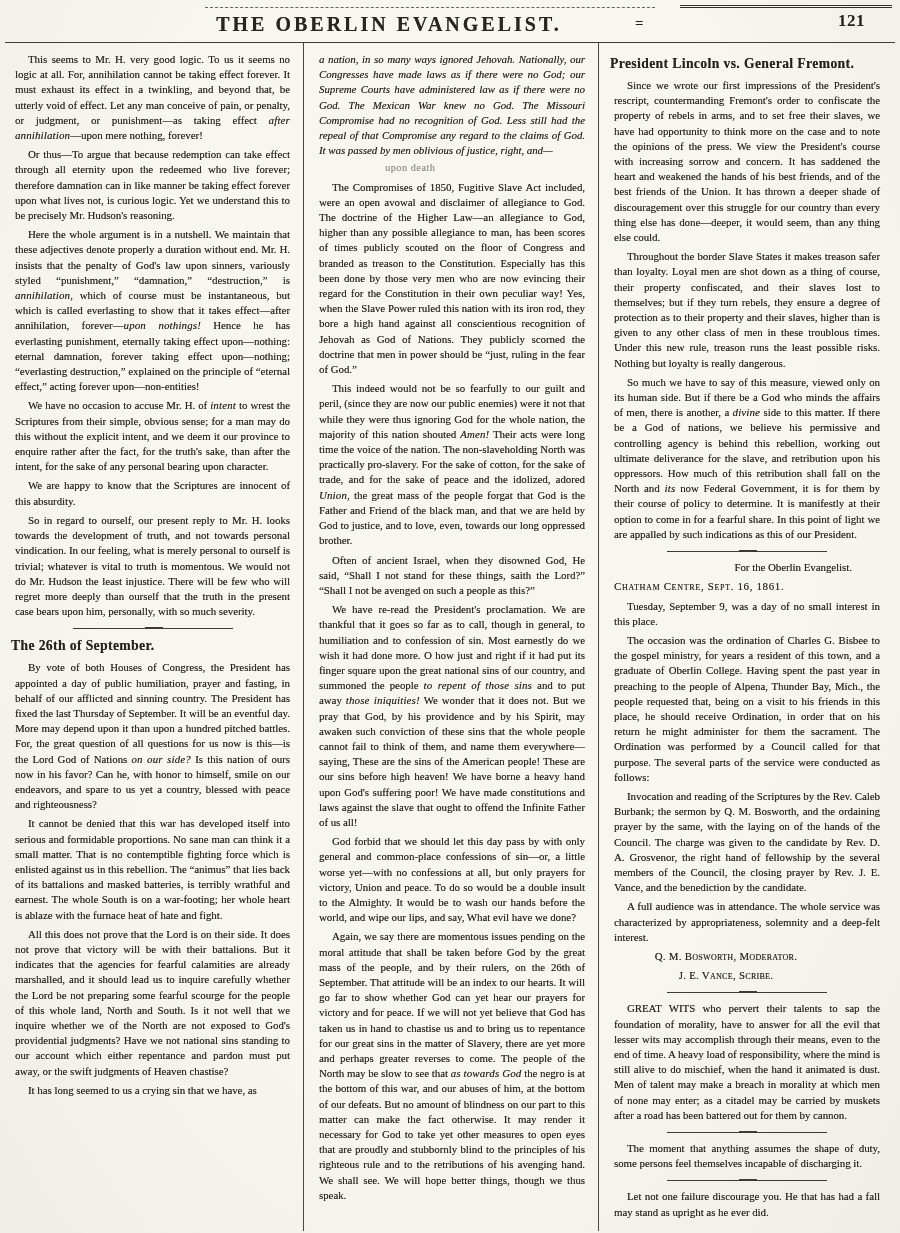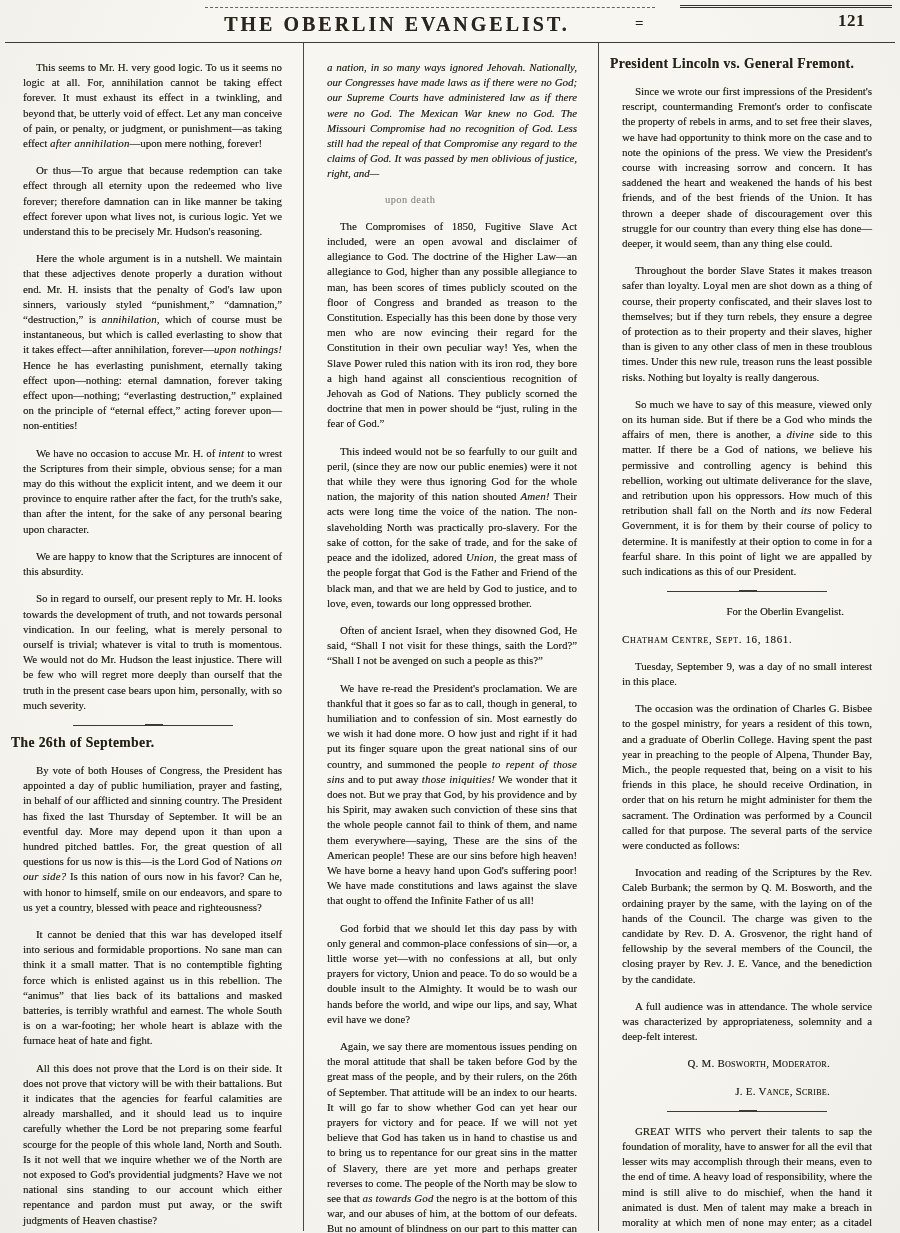--- a/index.html
+++ b/index.html
@@ -9,45 +9,45 @@
     font-family:"Liberation Serif","DejaVu Serif",serif;
     color:#262219; overflow:hidden; box-sizing:border-box;
   }
   .top-rule-a { position:absolute; top:7px; left:205px; width:450px;
     border-top:1px dashed #44403a; opacity:.8; }
   .top-rule-b { position:absolute; top:5px; left:680px; width:212px;
     border-top:3px double #34312b; }
   .masthead { position:relative; height:42px; margin:0 5px;
     border-bottom:1.4px solid #403c35; }
   .masthead-title {
-    position:absolute; left:12px; width:760px; text-align:center; top:13px;
+    position:absolute; left:4px; width:760px; text-align:center; top:13px;
     font-weight:bold; font-size:20px; letter-spacing:3px; color:#2a261f;
     text-shadow:0 0 .5px rgba(30,26,20,.6);
   }
   .masthead-dash { position:absolute; left:630px; top:15px; font-weight:bold;
     font-size:15px; letter-spacing:-1px; }
   .masthead-page { position:absolute; right:30px; top:11px;
     font-size:17px; font-weight:bold; letter-spacing:.5px; }
   .columns { display:flex; height:1188px; padding:0 6px 0 8px; }
   .col { width:295px; box-sizing:border-box; padding:5px 9px 0 3px; }
   .col:not(:first-child){ border-left:1.2px solid #4c4840; padding-left:11px; }
-  .col p { margin:12px; text-align:justify; font-size:10.8px; line-height:15.2px;
+  .col p { margin:4px; text-align:justify; font-size:10.8px; line-height:15.2px;
     text-shadow:0.15px 0.15px 0.25px rgba(25,22,17,.5); }
   p.para { text-indent:13px; }
   p.cont { text-indent:0;font-style:italic; }
   p.heading { font-weight:bold; font-size:13.6px;
     line-height:17px; margin:7px 0 6px; text-indent:0; letter-spacing:.4px; }
   .sep-rule { width:160px; border-top:1.2px solid #3e3a33; margin:9px auto 8px;
     position:relative; }
   .sep-rule::after { content:""; position:absolute; left:45%; top:-2px;
     width:18px; border-top:2.4px solid #3e3a33; }
   p.byline { text-align:right; padding-right:28px; text-indent:0; }
   p.dateline { text-align:left; text-indent:0; font-variant:small-caps;
     letter-spacing:.7px; }
-  p.signature { text-align:right; padding-right:42px; text-indent:0;
+  p.signature { text-align:center; padding-right:42px; text-indent:0;
     font-variant:small-caps; letter-spacing:.3px; }
   p.ghost { opacity:.5; text-indent:0; margin:-2px 0 0 70px; font-size:10.3px;
     letter-spacing:.5px; }
   i { letter-spacing:.2px; }
 </style>
 </head>
 <body>
 
 <div class="page">
   <div class="top-rule-a"></div>
@@ -70,21 +70,21 @@
         <p class="para">By vote of both Houses of Congress, the President has appointed a day of public humiliation, prayer and fasting, in behalf of our afflicted and sinning country.  The President has fixed the last Thursday of September.  It will be an eventful day.  More may depend upon it than upon a hundred pitched battles.  For, the great question of all questions for us now is this—is the Lord God of Nations <i>on our side?</i>  Is this nation of ours now in his favor?  Can he, with honor to himself, smile on our endeavors, and spare to us yet a country, blessed with peace and righteousness?</p>
         <p class="para">It cannot be denied that this war has developed itself into serious and formidable proportions.  No sane man can think it a small matter.  That is no contemptible fighting force which is enlisted against us in this rebellion.  The “animus” that lies back of its battalions and masked batteries, is terribly wrathful and earnest.  The whole South is on a war-footing; her whole heart is ablaze with the furnace heat of hate and fight.</p>
         <p class="para">All this does not prove that the Lord is on their side.  It does not prove that victory will be with their battalions.  But it indicates that the agencies for fearful calamities are already marshalled, and it should lead us to inquire carefully whether the Lord be not preparing some fearful scourge for the people of this whole land, North and South.  Is it not well that we inquire whether we of the North are not exposed to God's providential judgments?  Have we not national sins standing to our account which either repentance and pardon must put away, or the swift judgments of Heaven chastise?</p>
         <p class="para">It has long seemed to us a crying sin that we have, as</p>
       </div>
       <div class="col">
         <p class="cont">a nation, in so many ways ignored Jehovah.  Nationally, our Congresses have made laws as if there were no God; our Supreme Courts have administered law as if there were no God.  The Mexican War knew no God.  The Missouri Compromise had no recognition of God.  Less still had the repeal of that Compromise any regard to the claims of God.  It was passed by men oblivious of justice, right, and—</p>
         <p class="ghost">upon death</p>
         <p class="para">The Compromises of 1850, Fugitive Slave Act included, were an open avowal and disclaimer of allegiance to God.  The doctrine of the Higher Law—an allegiance to God, higher than any possible allegiance to man, has been scores of times publicly scouted on the floor of Congress and branded as treason to the Constitution.  Especially has this been done by those very men who are now evincing their regard for the Constitution in their own peculiar way!  Yes, when the Slave Power ruled this nation with its iron rod, they bore a high hand against all conscientious recognition of Jehovah as God of Nations.  They publicly scorned the doctrine that men in power should be “just, ruling in the fear of God.”</p>
         <p class="para">This indeed would not be so fearfully to our guilt and peril, (since they are now our public enemies) were it not that while they were thus ignoring God for the whole nation, the majority of this nation shouted <i>Amen!</i>  Their acts were long time the voice of the nation.  The non-slaveholding North was practically pro-slavery.  For the sake of cotton, for the sake of trade, and for the sake of peace and the idolized, adored <i>Union</i>, the great mass of the people forgat that God is the Father and Friend of the black man, and that we are held by God to justice, and to love, even, towards our long oppressed brother.</p>
-        <p class="para">Often of ancient Israel, when they disowned God, He said, “Shall I not visit for these things, saith the Lord?” “Shall I not be avenged on such a people as this?”</p>
+        <p class="para">Often of ancient Israel, when they disowned God, He said, “Shall I not stand for these things, saith the Lord?” “Shall I not be avenged on such a people as this?”</p>
         <p class="para">We have re-read the President's proclamation.  We are thankful that it goes so far as to call, though in general, to humiliation and to confession of sin.  Most earnestly do we wish it had done more.  O how just and right if it had put its finger square upon the great national sins of our country, and summoned the people <i>to repent of those sins</i> and to put away <i>those iniquities!</i>  We wonder that it does not.  But we pray that God, by his providence and by his Spirit, may awaken such conviction of these sins that the whole people cannot fail to think of them, and name them everywhere—saying, These are the sins of the American people!  These are our sins before high heaven!  We have borne a heavy hand upon God's suffering poor!  We have made constitutions and laws against the slave that ought to offend the Infinite Father of us all!</p>
         <p class="para">God forbid that we should let this day pass by with only general and common-place confessions of sin—or, a little worse yet—with no confessions at all, but only prayers for victory, Union and peace.  To do so would be a double insult to the Almighty.  It would be to wash our hands before the world, and wipe our lips, and say, What evil have we done?</p>
         <p class="para">Again, we say there are momentous issues pending on the moral attitude that shall be taken before God by the great mass of the people, and by their rulers, on the 26th of September.  That attitude will be an index to our hearts.  It will go far to show whether God can yet hear our prayers for victory and for peace.  If we will not yet believe that God has taken us in hand to chastise us and to bring us to repentance for our great sins in the matter of Slavery, there are yet more and perhaps greater reverses to come.  The people of the North may be slow to see that <i>as towards God</i> the negro is at the bottom of this war, and our abuses of him, at the bottom of our defeats.  But no amount of blindness on our part to this matter can make the fact otherwise.  It may render it necessary for God to take yet other measures to open eyes that are proudly and stubbornly blind to the principles of his righteous rule and to the retributions of his avenging hand.  We shall see.  We will hope better things, though we thus speak.</p>
       </div>
       <div class="col">
         <p class="heading">President Lincoln vs. General Fremont.</p>
         <p class="para">Since we wrote our first impressions of the President's rescript, countermanding Fremont's order to confiscate the property of rebels in arms, and to set free their slaves, we have had opportunity to think more on the case and to note the opinions of the press.  We view the President's course with increasing sorrow and concern.  It has saddened the heart and weakened the hands of his best friends, and of the best friends of the Union.  It has thrown a deeper shade of discouragement over this struggle for our country than every thing else has done—deeper, it would seem, than any thing else could.</p>
         <p class="para">Throughout the border Slave States it makes treason safer than loyalty.  Loyal men are shot down as a thing of course, their property confiscated, and their slaves lost to themselves; but if they turn rebels, they ensure a degree of protection as to their property and their slaves, higher than is given to any other class of men in these troublous times.  Under this new rule, treason runs the least possible risks.  Nothing but loyalty is really dangerous.</p>
         <p class="para">So much we have to say of this measure, viewed only on its human side.  But if there be a God who minds the affairs of men, there is another, a <i>divine</i> side to this matter.  If there be a God of nations, we believe his permissive and controlling agency is behind this rebellion, working out ultimate deliverance for the slave, and retribution upon his oppressors.  How much of this retribution shall fall on the North and <i>its</i> now Federal Government, it is for them by their course of policy to determine.  It is manifestly at their option to come in for a fearful share.  In this point of light we are appalled by such indications as this of our President.</p>
         <div class="sep-rule"></div>

